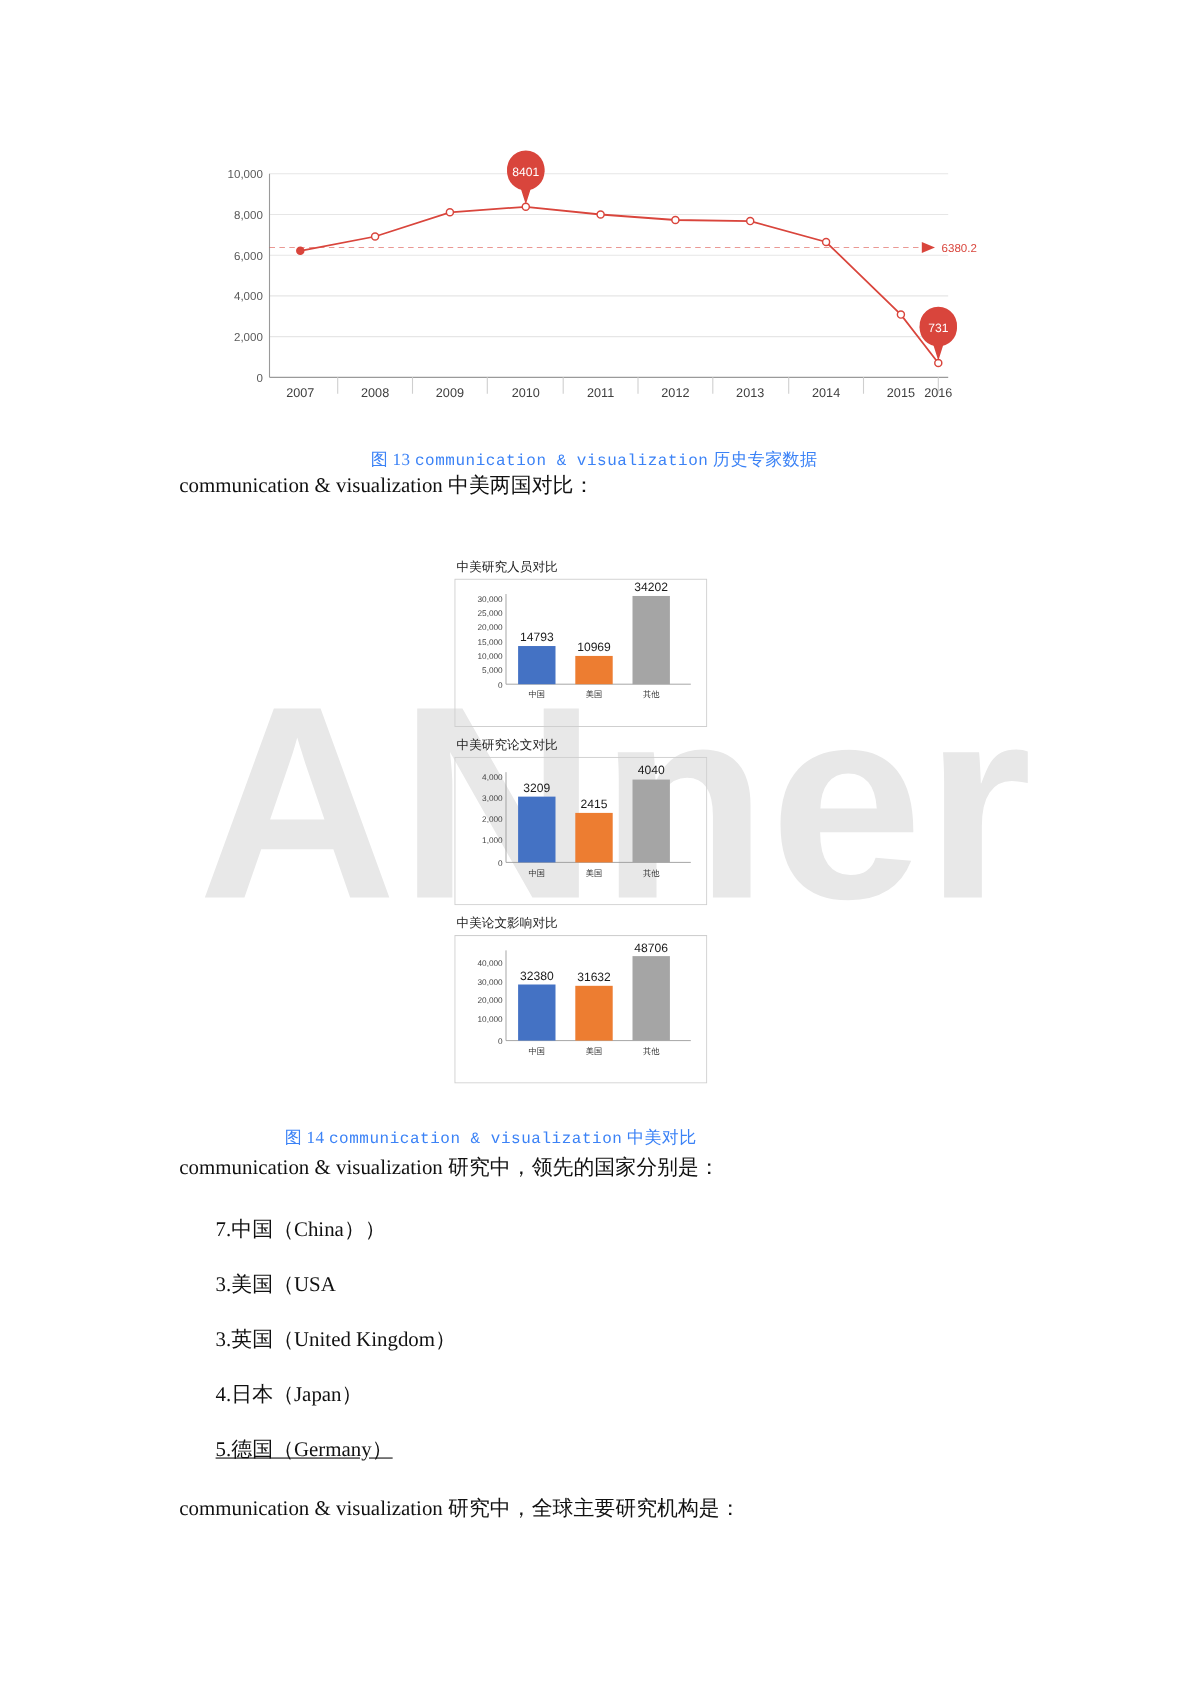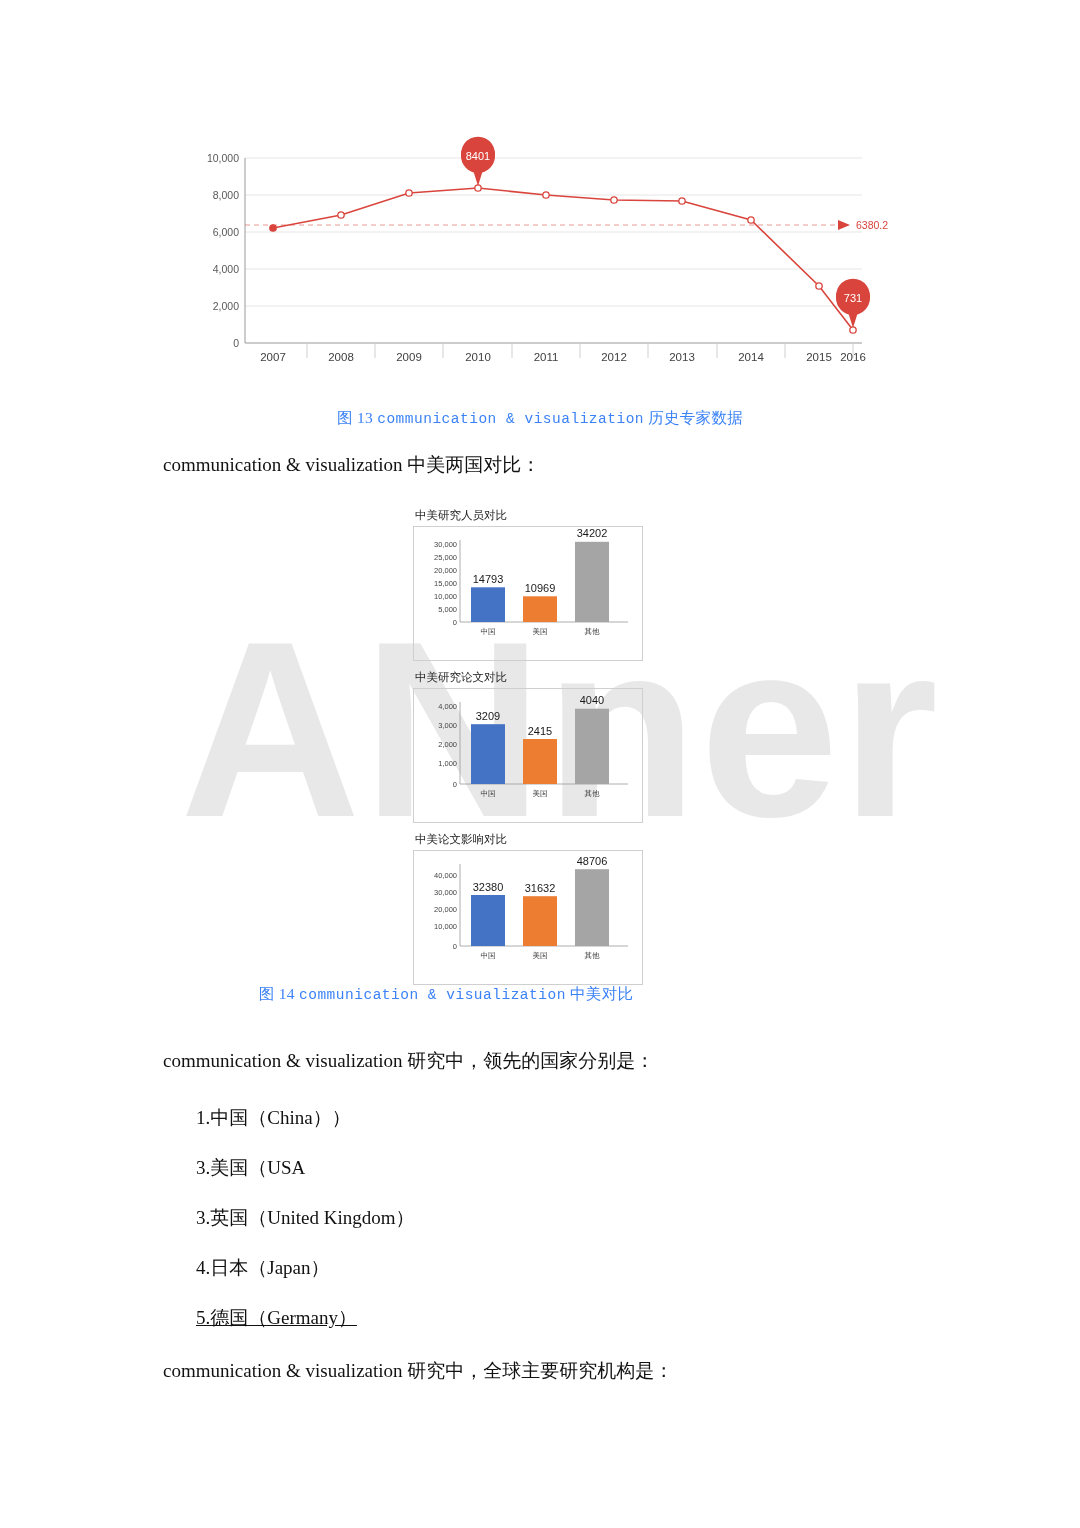--- a/index.html
+++ b/index.html
@@ -47,29 +47,29 @@
     font-size: 15.5px;
     color: #3b82f6;
     letter-spacing: 0.3px;
   }
   .fig-caption .mono {
     font-family: "Liberation Mono", monospace;
     font-size: 14.5px;
     letter-spacing: 0.5px;
   }
   #caption13 { position: absolute; left: 0; top: 408px; width: 1080px; }
-  #caption14 { position: absolute; left: 0; top: 984px; width: 892px; }
+  #caption14 { position: absolute; left: 0; top: 1024px; width: 892px; }
 
   .para {
     position: absolute;
     font-size: 19px;
     color: #111;
     font-family: "Liberation Serif", serif;
   }
-  #para-compare { left: 163px; top: 452px; }
+  #para-compare { left: 163px; top: 428px; }
   #para-leading { left: 163px; top: 1048px; }
   #para-orgs    { left: 163px; top: 1358px; }
 
   .list-item {
     position: absolute;
     left: 196px;
     font-size: 19px;
     color: #111;
     font-family: "Liberation Serif", serif;
   }
@@ -280,21 +280,21 @@
         </g>
       </svg>
     </div>
 
     <div class="fig-caption" id="caption14">
       <span>图 14 </span><span class="mono">communication &amp; visualization</span><span> 中美对比</span>
     </div>
 
     <div class="para" id="para-leading">communication &amp; visualization 研究中，领先的国家分别是：</div>
 
-    <div class="list-item" style="top:1105px;">1.中国（China））</div>
+    <div class="list-item" style="top:1105px;">7.中国（China））</div>
     <div class="list-item" style="top:1155px;">3.美国（USA</div>
     <div class="list-item" style="top:1205px;">3.英国（United Kingdom）</div>
     <div class="list-item" style="top:1255px;">4.日本（Japan）</div>
     <div class="list-item" style="top:1305px;text-decoration:underline;">5.德国（Germany）</div>
 
     <div class="para" id="para-orgs">communication &amp; visualization 研究中，全球主要研究机构是：</div>
 
   </div>
 </div>
 

